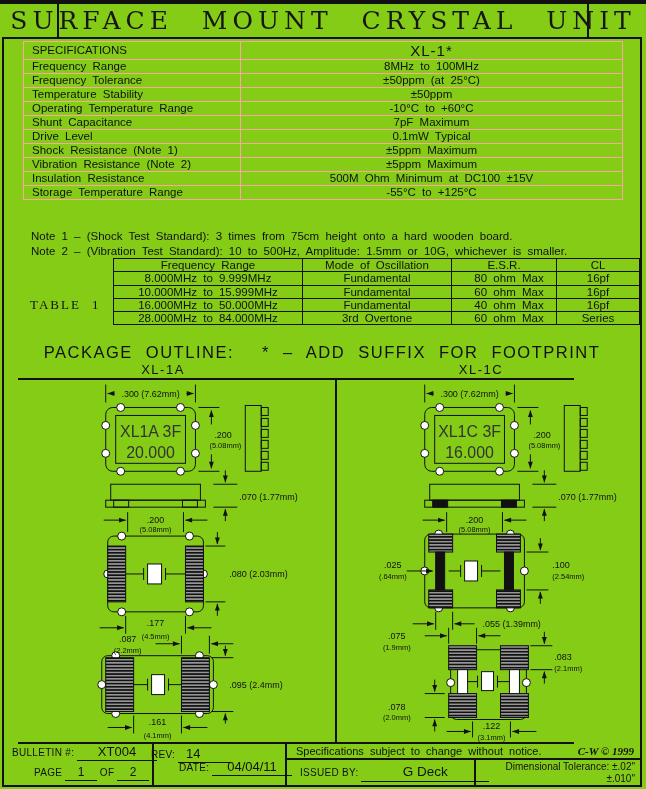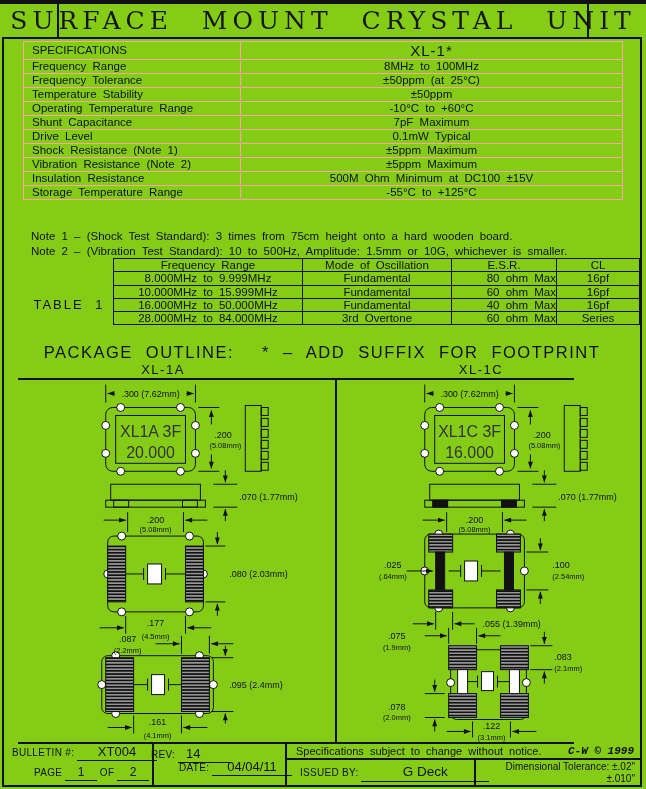--- a/index.html
+++ b/index.html
@@ -30,28 +30,28 @@
     border:1px solid #fca5a5; font-size:11.5px; word-spacing:3px;
     height:13px; padding:0; line-height:1.05; white-space:nowrap; overflow:hidden;
   }
   .spec-table td.l { width:208px; padding-left:8px; }
   .spec-table td.v { text-align:center; }
   .spec-table tr.hdr td { height:17px; }
   .spec-table td.spec-model { font-size:15px; letter-spacing:1px; }
   
   .notes { position:absolute; left:12px; top:190px; font-size:11.5px; word-spacing:3px; line-height:15px; white-space:nowrap;margin-left:15px; }
   
-  .t1label { position:absolute; left:26px; top:258px; width:78px; text-align:center; font-size:13px; letter-spacing:2px; word-spacing:6px; }
+  .t1label { position:absolute; left:26px; top:258px; width:78px; text-align:left; font-size:13px; letter-spacing:2px; word-spacing:6px;font-family:Liberation Serif, serif; }
   .table1 { position:absolute; left:109px; top:219px; border-collapse:collapse; table-layout:fixed; }
   .table1 td, .table1 th {
     border:1px solid #111; font-size:11.5px; font-weight:normal; word-spacing:3px;
     height:12.3px; padding:0; text-align:center; line-height:1.05; white-space:nowrap;
   }
   .table1 .c0 { width:188px; } .table1 .c1 { width:148px; } .table1 .c2 { width:94px; } .table1 .c3 { width:82px; }
-  .table1 td.esr { text-align:right; padding-left:10px; }
+  .table1 td.esr { text-align:center; padding-left:10px; }
   
   .pkg-heading {
     position:absolute; top:304px; left:0; width:100%; text-align:center;
     font-size:16.5px; letter-spacing:1.5px; word-spacing:7px; white-space:nowrap;
   }
   .pkg-heading .suffix { margin-left:28px; }
   .pkg-label {
     position:absolute; top:323px; font-size:13px; letter-spacing:1.5px; text-align:center;
   }
   .pkg-label span { border-bottom:1.5px solid #111; padding:0 6px 1px 6px; }
@@ -76,21 +76,21 @@
   .uval { display:inline-block; border-bottom:1.2px solid #111; text-align:center; line-height:1.1; padding:0 4px 1px 4px; }
   .f-bulletin { position:absolute; left:8px; top:1px; white-space:nowrap; }
   .f-bulletin .uval { font-size:13px; min-width:72px; }
   .f-page { position:absolute; left:30px; top:22px; white-space:nowrap; }
   .f-page .uval { font-size:12px; min-width:24px; }
   .f-rev { position:absolute; left:147px; top:3px; white-space:nowrap; }
   .f-rev .uval { font-size:13px; min-width:40px; text-align:left; padding-left:8px; }
   .f-date { position:absolute; left:158px; top:16px; white-space:nowrap;padding-left:17px; }
   .f-date .uval { font-size:13px; min-width:72px; }
   .f-notice { position:absolute; left:292px; top:1px; font-size:11px; word-spacing:3px; white-space:nowrap; }
-  .f-copy { position:absolute; right:6px; top:1px; font-size:11px; font-weight:bold; font-style:italic; font-family:Liberation Mono, monospace; white-space:nowrap; }
+  .f-copy { position:absolute; right:6px; top:1px; font-size:11px; font-weight:bold; font-style:italic; font-family:Liberation Serif, serif; white-space:nowrap; }
   .f-issued { position:absolute; left:296px; top:21px; white-space:nowrap; }
   .f-issued .uval { font-size:13.5px; min-width:120px; }
   .f-tol { position:absolute; right:5px; top:17px; text-align:right; font-size:10px; line-height:12px; white-space:nowrap; }
 </style>
 </head>
 <body>
 
 <div class="page">
   <div class="topbar"></div>
   <div class="titlebox">

